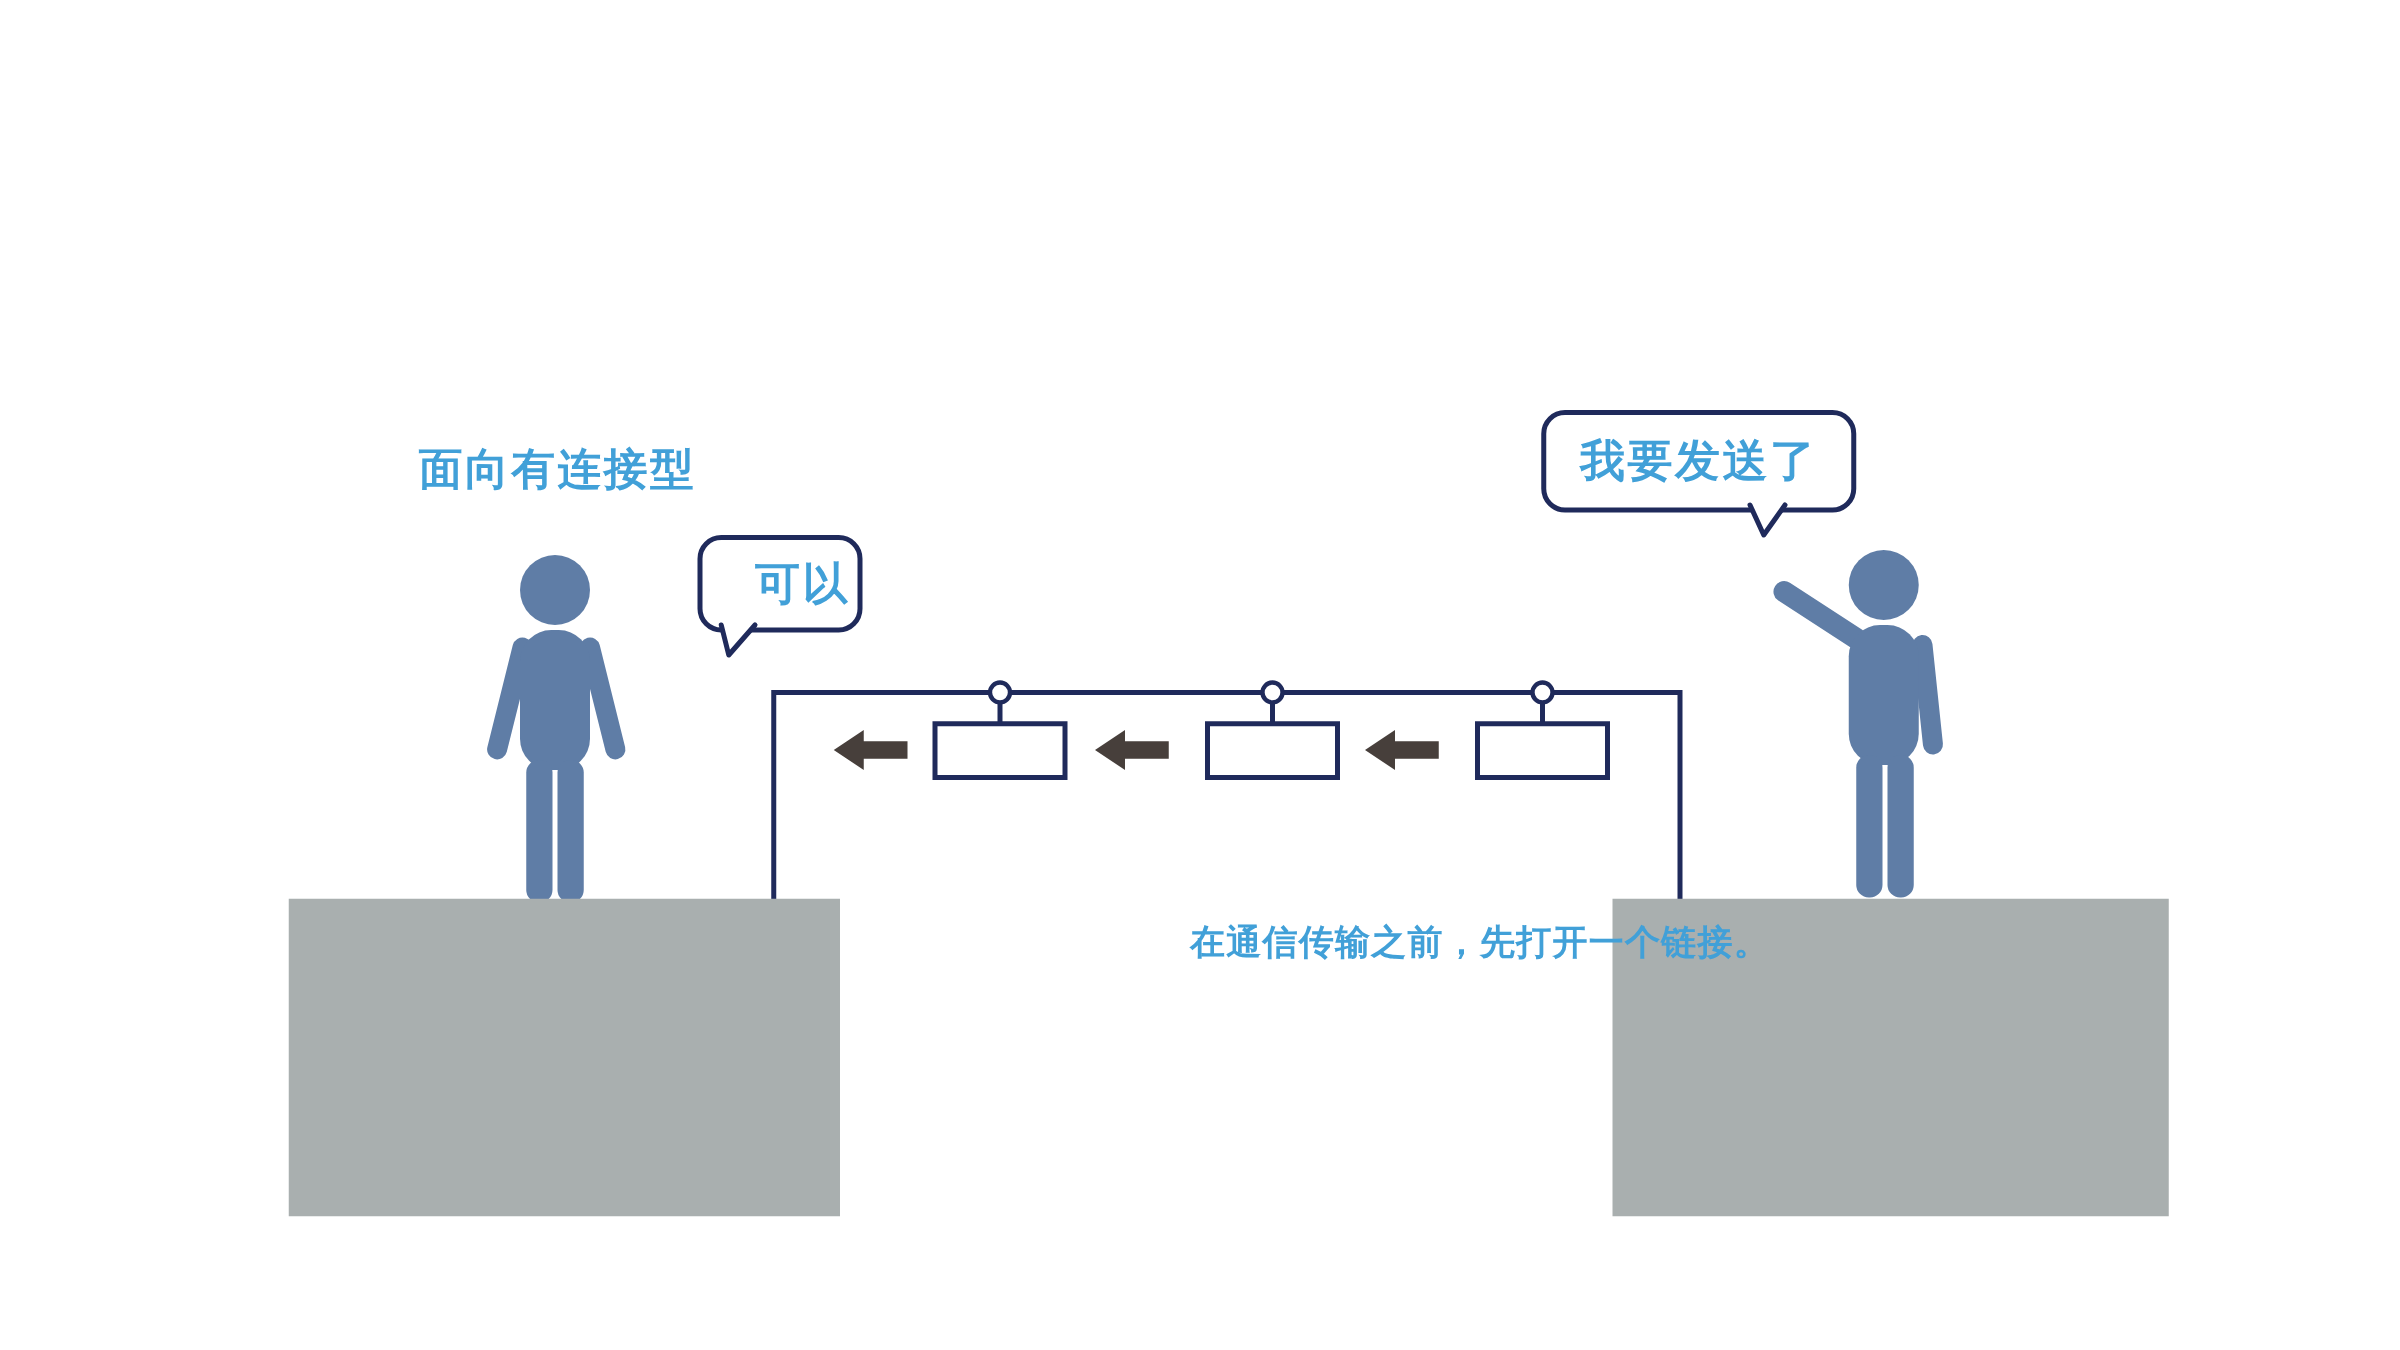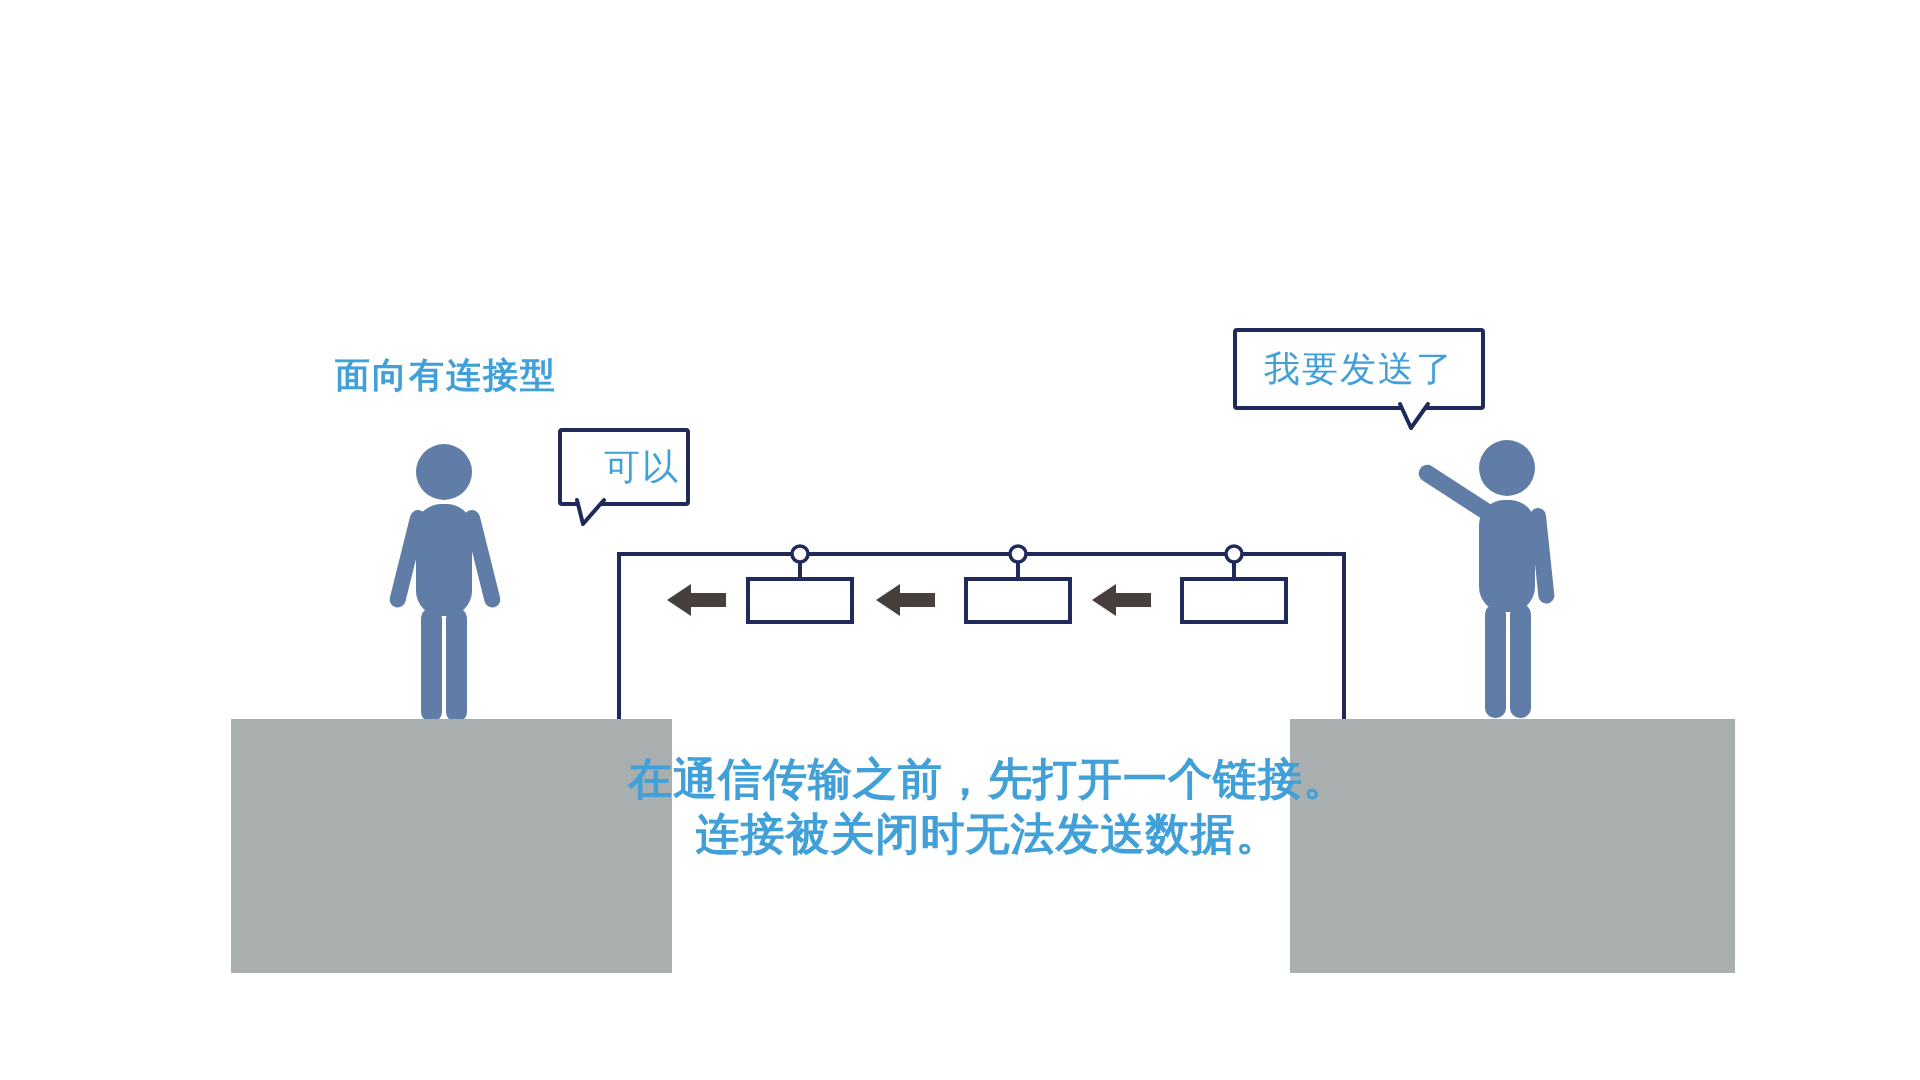--- a/index.html
+++ b/index.html
@@ -44,26 +44,26 @@
     color: var(--c-accent);
     letter-spacing: 2px;
     white-space: nowrap;
   }
   
   .bubble {
     position: absolute;
     box-sizing: border-box;
     background: #ffffff;
     border: 4px solid var(--c-outline);
-    border-radius: 4px;
+    border-radius: 19px;
     display: flex;
     align-items: center;
     justify-content: center;
     font-size: 36px;
-    font-weight: normal;
+    font-weight: bold;
     color: var(--c-accent);
     letter-spacing: 2px;
     white-space: nowrap;
   }
   #bubble-left  { left: 558px;  top: 428px; width: 132px; height: 78px; padding-left: 36px; }
   #bubble-right { left: 1233px; top: 328px; width: 252px; height: 82px; }
   .tail {
     position: absolute;
     top: calc(100% - 4px);
     width: 36px;
@@ -75,24 +75,24 @@
   .tail path {
     fill: #ffffff;
     stroke: var(--c-outline);
     stroke-width: 4;
     stroke-linecap: round;
     stroke-linejoin: round;
   }
   
   #caption {
     position: absolute;
-    left: 560px; top: 751px;
+    left: 560px; top: 726px;
     width: 856px;
-    text-align: center;
-    font-size: 44px;
+    text-align: right;
+    font-size: 28px;
     font-weight: bold;
     color: var(--c-accent);
     line-height: 55px;
     letter-spacing: 1px;
   }
   #caption p { margin: 0; }
 </style>
 </head>
 <body>
 
@@ -157,16 +157,15 @@
 
   <div id="bubble-right" class="bubble">
     <span>我要发送了</span>
     <svg class="tail" viewBox="0 0 36 30">
       <path d="M3 2 L14 26 L31 2"></path>
     </svg>
   </div>
 
   <div id="caption">
     <p>在通信传输之前，先打开一个链接。</p>
-    <p>连接被关闭时无法发送数据。</p>
   </div>
 
 </div>
 
 </body></html>

